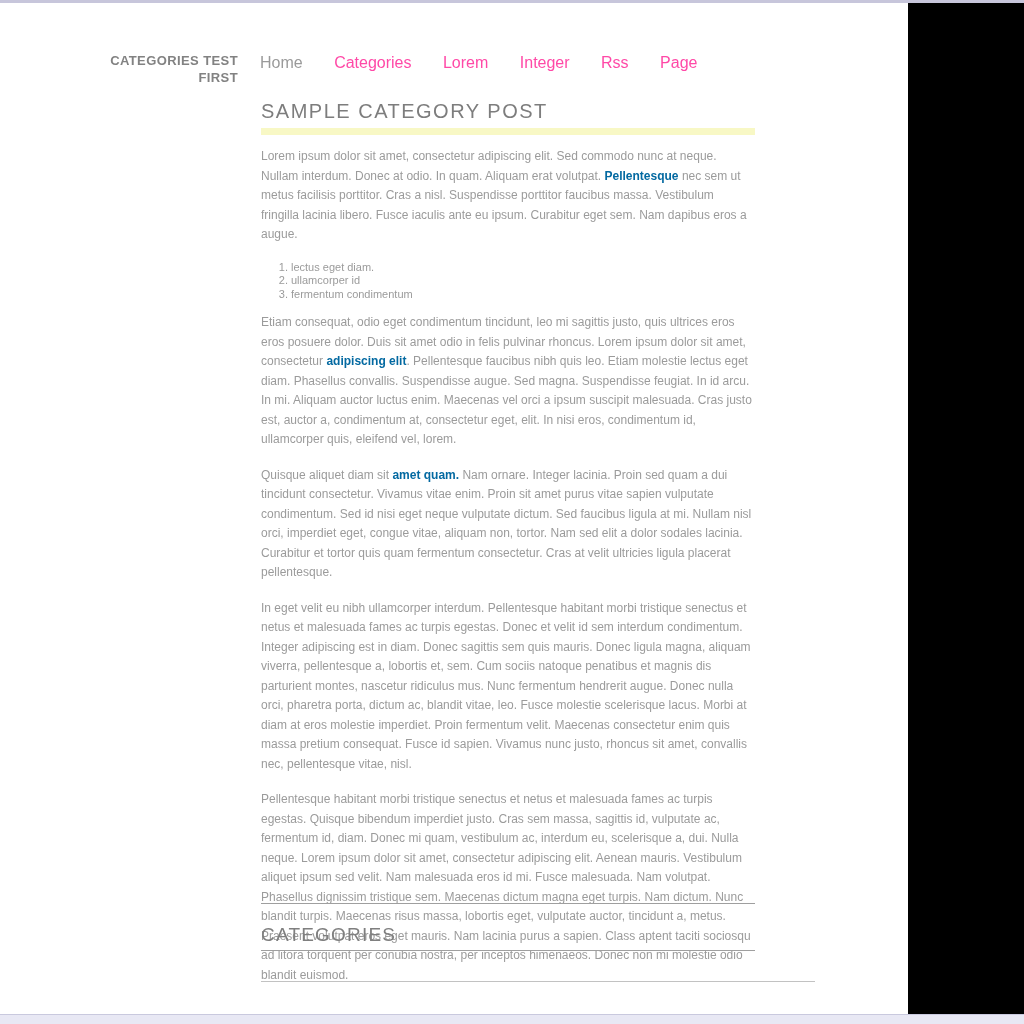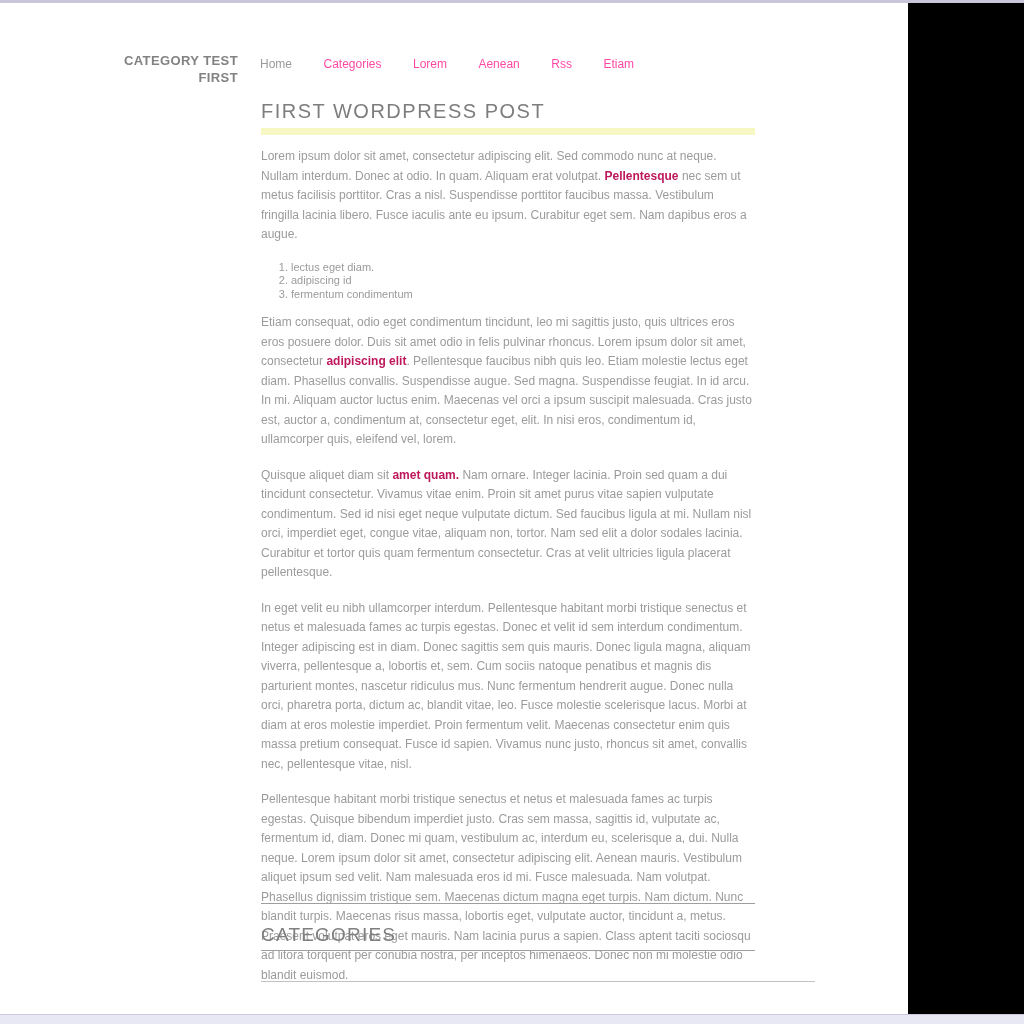--- a/index.html
+++ b/index.html
@@ -25,35 +25,35 @@
   
   .header { position:absolute; top:52px; left:0; display:flex; }
   .site-title {
     width:238px; text-align:right;
     font-size:13px; font-weight:bold; color:#828282;
     line-height:17px; letter-spacing:0.4px;
   }
   .nav { margin-left:22px; padding-top:2px; white-space:nowrap; }
   .nav a {
     display:inline-block; margin-right:27px;
-    font-size:12px; text-decoration:none; color:#ff49a7;
+    font-size:16px; text-decoration:none; color:#ff49a7;
   }
   .nav a.muted { color:#9a9a9a; }
   
   .main { position:absolute; left:261px; top:100px; width:494px; }
   .post-title {
     font-size:20px; font-weight:normal; color:#7d7d7d;
     letter-spacing:1.5px; margin:0; line-height:22px;
   }
   .highlight-bar { height:7px; background:#f8f8c5; margin-top:6px; }
   .post-body p {
     font-size:12px; line-height:19.5px; color:#9b9b9b;
     margin:12px 0 16px 0;
   }
-  .post-body b { color:#be185d; }
+  .post-body b { color:#0369a1; }
   .post-body ol { margin:4px 0 12px 4px; padding-left:26px; }
   .post-body li {
     font-size:11px; line-height:13.5px; color:#9b9b9b; margin:0;
   }
   
   .bottom { position:absolute; left:261px; top:903px; width:554px; }
   .rule { border:none; border-top:1px solid #9f9f9f; margin:0; width:494px; }
   .cat-heading {
     font-size:19px; font-weight:normal; color:#7f7f7f;
     letter-spacing:1.2px; margin:20px 0 5px 0; line-height:21px;
@@ -69,41 +69,41 @@
 </style>
 </head>
 <body>
 
 <div class="top-strip"></div>
 <div class="black-bar"></div>
 <div class="bottom-strip"></div>
 
 <div class="header">
   <div class="site-title">
-    <span>CATEGORY TEST</span><br>
+    <span>CATEGORIES TEST</span><br>
     <span>FIRST</span>
   </div>
   <div class="nav">
     <a href="#" class="muted">Home</a>
     <a href="#">Categories</a>
     <a href="#">Lorem</a>
-    <a href="#">Aenean</a>
+    <a href="#">Integer</a>
     <a href="#">Rss</a>
-    <a href="#">Etiam</a>
+    <a href="#">Page</a>
   </div>
 </div>
 
 <div class="main">
-  <h1 class="post-title">FIRST WORDPRESS POST</h1>
+  <h1 class="post-title">SAMPLE CATEGORY POST</h1>
   <div class="highlight-bar"></div>
   <div class="post-body">
     <p><span>Lorem ipsum dolor sit amet, consectetur adipiscing elit. Sed commodo nunc at neque. Nullam interdum. Donec at odio. In quam. Aliquam erat volutpat. </span><b>Pellentesque</b><span> nec sem ut metus facilisis porttitor. Cras a nisl. Suspendisse porttitor faucibus massa. Vestibulum fringilla lacinia libero. Fusce iaculis ante eu ipsum. Curabitur eget sem. Nam dapibus eros a augue.</span></p>
     <ol>
       <li>lectus eget diam.</li>
-      <li>adipiscing id</li>
+      <li>ullamcorper id</li>
       <li>fermentum condimentum</li>
     </ol>
     <p style="margin-top:0;"><span>Etiam consequat, odio eget condimentum tincidunt, leo mi sagittis justo, quis ultrices eros eros posuere dolor. Duis sit amet odio in felis pulvinar rhoncus. Lorem ipsum dolor sit amet, consectetur </span><b>adipiscing elit</b><span>. Pellentesque faucibus nibh quis leo. Etiam molestie lectus eget diam. Phasellus convallis. Suspendisse augue. Sed magna. Suspendisse feugiat. In id arcu. In mi. Aliquam auctor luctus enim. Maecenas vel orci a ipsum suscipit malesuada. Cras justo est, auctor a, condimentum at, consectetur eget, elit. In nisi eros, condimentum id, ullamcorper quis, eleifend vel, lorem.</span></p>
     <p><span>Quisque aliquet diam sit </span><b>amet quam.</b><span> Nam ornare. Integer lacinia. Proin sed quam a dui tincidunt consectetur. Vivamus vitae enim. Proin sit amet purus vitae sapien vulputate condimentum. Sed id nisi eget neque vulputate dictum. Sed faucibus ligula at mi. Nullam nisl orci, imperdiet eget, congue vitae, aliquam non, tortor. Nam sed elit a dolor sodales lacinia. Curabitur et tortor quis quam fermentum consectetur. Cras at velit ultricies ligula placerat pellentesque.</span></p>
     <p><span>In eget velit eu nibh ullamcorper interdum. Pellentesque habitant morbi tristique senectus et netus et malesuada fames ac turpis egestas. Donec et velit id sem interdum condimentum. Integer adipiscing est in diam. Donec sagittis sem quis mauris. Donec ligula magna, aliquam viverra, pellentesque a, lobortis et, sem. Cum sociis natoque penatibus et magnis dis parturient montes, nascetur ridiculus mus. Nunc fermentum hendrerit augue. Donec nulla orci, pharetra porta, dictum ac, blandit vitae, leo. Fusce molestie scelerisque lacus. Morbi at diam at eros molestie imperdiet. Proin fermentum velit. Maecenas consectetur enim quis massa pretium consequat. Fusce id sapien. Vivamus nunc justo, rhoncus sit amet, convallis nec, pellentesque vitae, nisl.</span></p>
     <p><span>Pellentesque habitant morbi tristique senectus et netus et malesuada fames ac turpis egestas. Quisque bibendum imperdiet justo. Cras sem massa, sagittis id, vulputate ac, fermentum id, diam. Donec mi quam, vestibulum ac, interdum eu, scelerisque a, dui. Nulla neque. Lorem ipsum dolor sit amet, consectetur adipiscing elit. Aenean mauris. Vestibulum aliquet ipsum sed velit. Nam malesuada eros id mi. Fusce malesuada. Nam volutpat. Phasellus dignissim tristique sem. Maecenas dictum magna eget turpis. Nam dictum. Nunc blandit turpis. Maecenas risus massa, lobortis eget, vulputate auctor, tincidunt a, metus. Praesent volutpat eros eget mauris. Nam lacinia purus a sapien. Class aptent taciti sociosqu ad litora torquent per conubia nostra, per inceptos himenaeos. Donec non mi molestie odio blandit euismod.</span></p>
   </div>
 </div>
 
 <div class="bottom">

